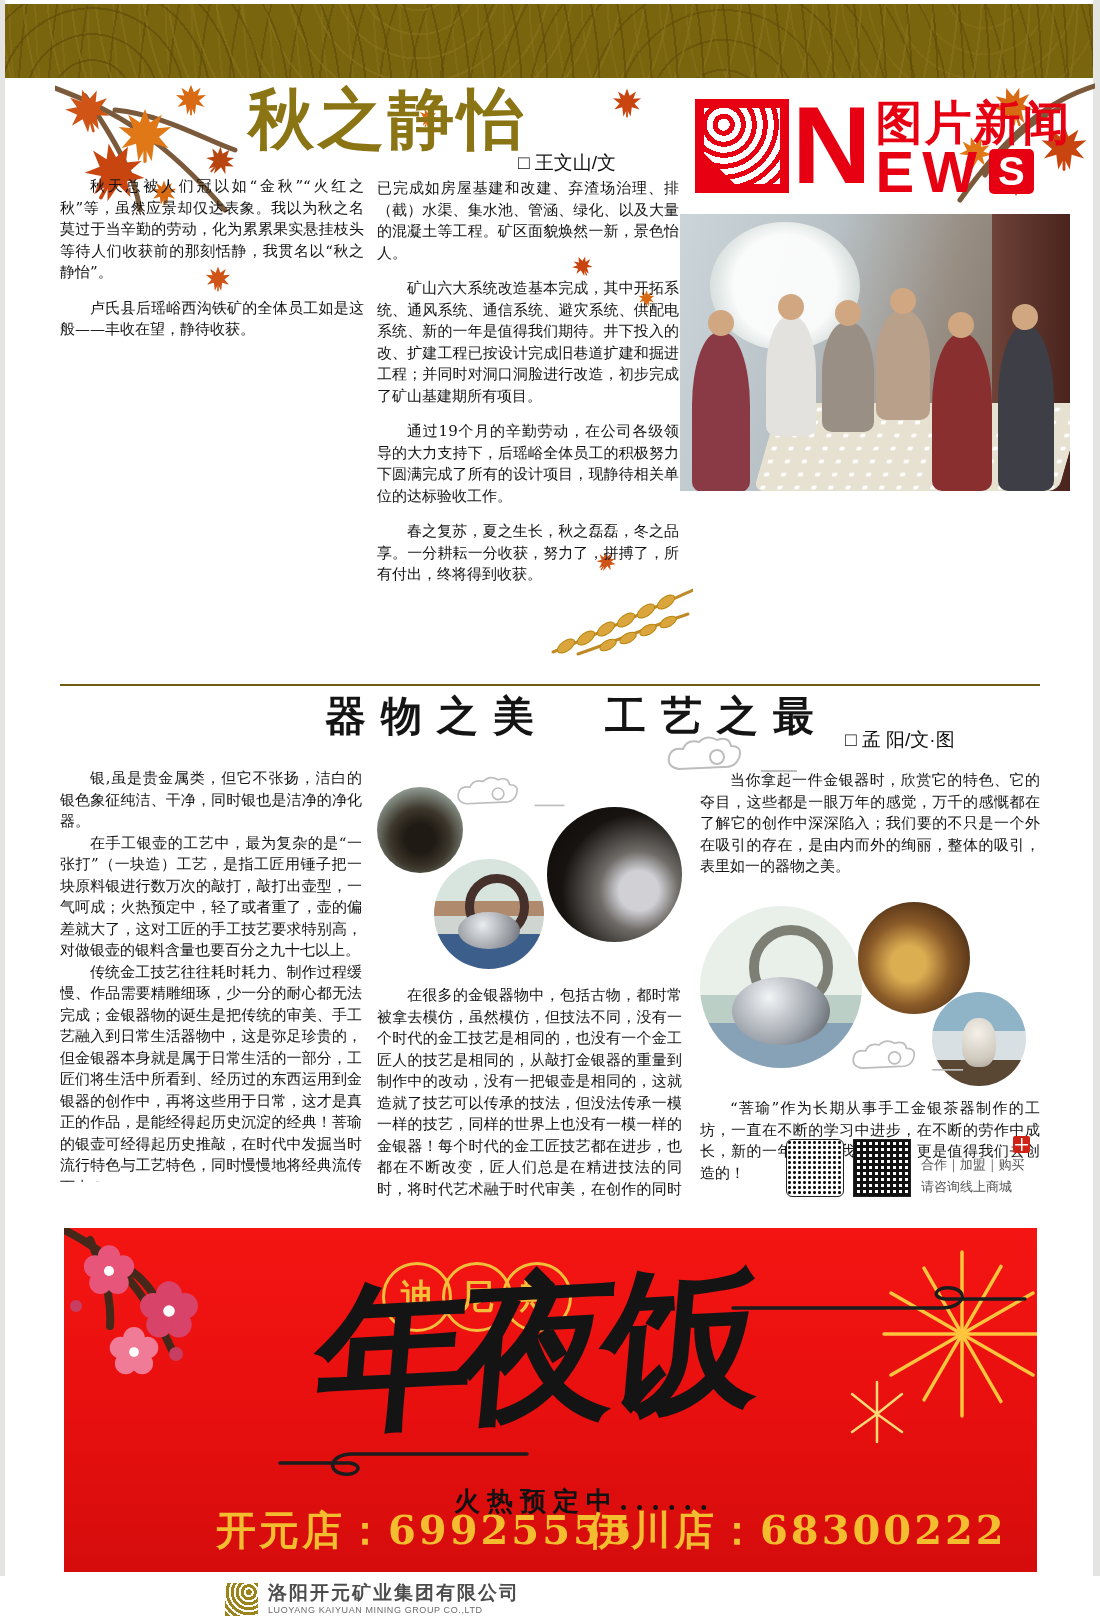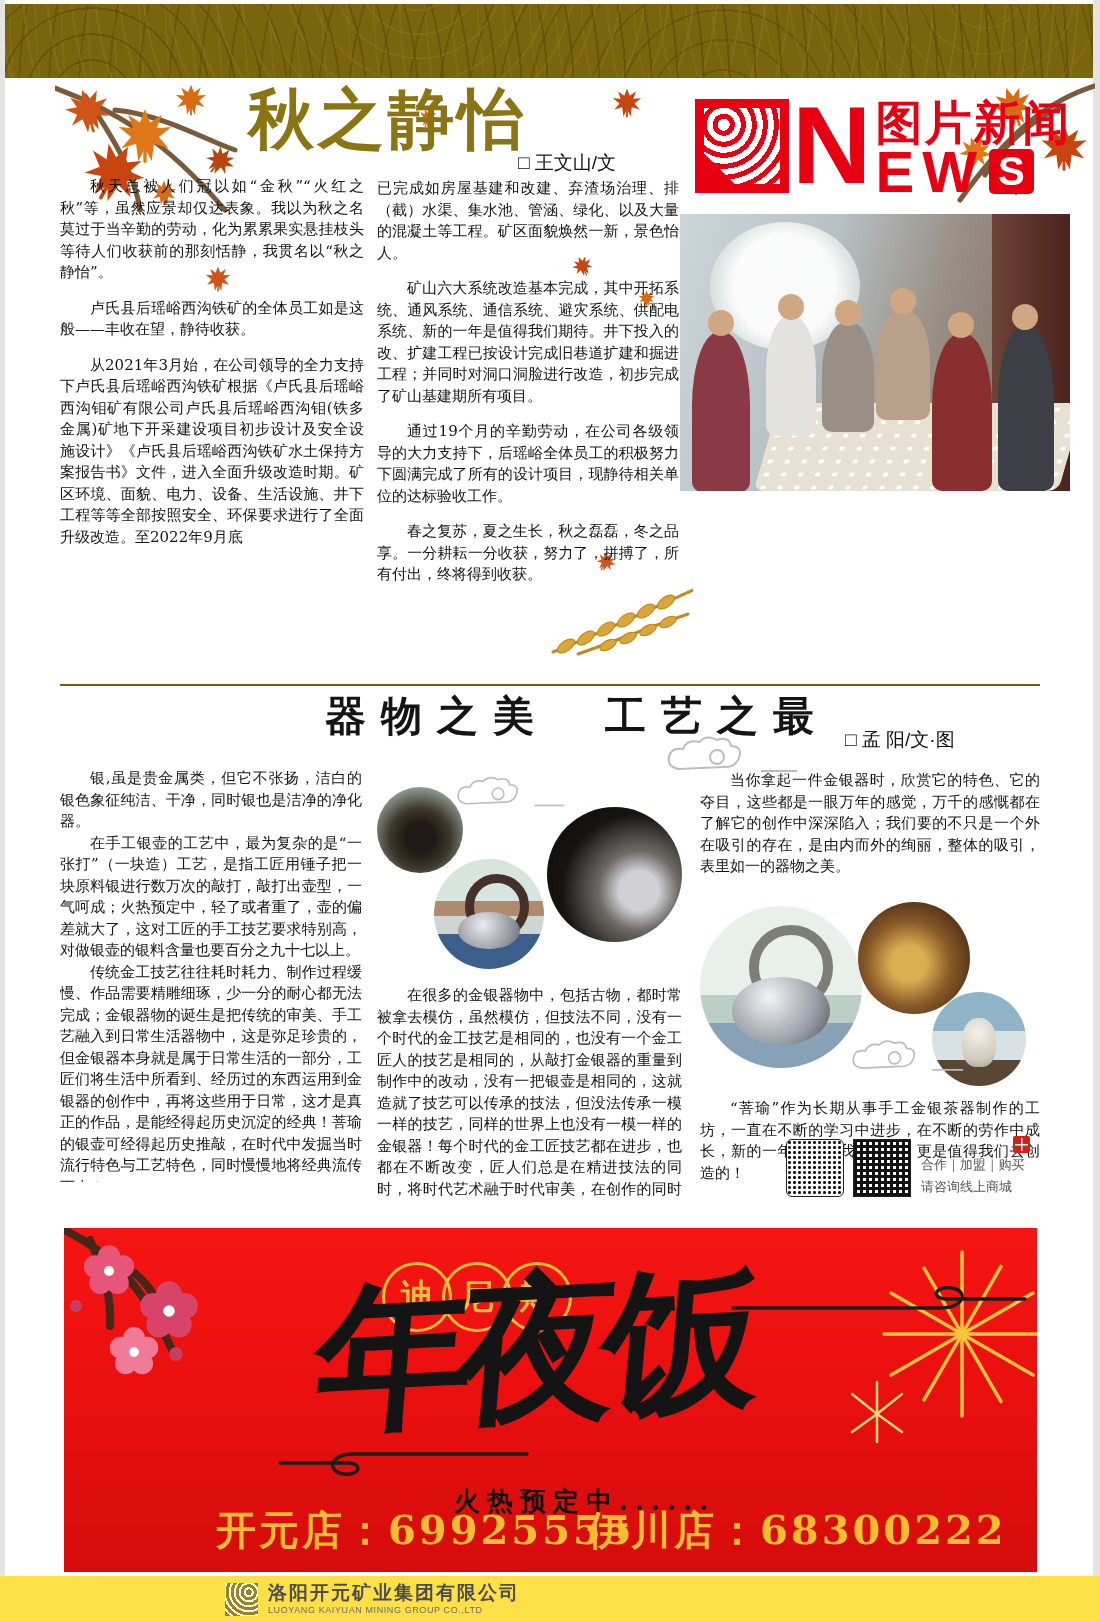--- a/index.html
+++ b/index.html
@@ -103,21 +103,21 @@
     display:flex;align-items:center;justify-content:center;font-family:"Liberation Sans",sans-serif;
     font-size:34px;font-weight:bold;color:#f2bf3a;}
   .headline{position:absolute;left:252px;top:42px;font-size:158px;font-weight:bold;color:#141414;
     letter-spacing:-14px;transform:rotate(-3deg) skewX(-8deg);line-height:1;}
   .subline{position:absolute;left:390px;top:256px;font-size:26px;font-weight:bold;color:#111;letter-spacing:7px;}
   .phones{position:absolute;left:0;bottom:14px;width:100%;font-weight:bold;color:#f2bd2e;font-size:40px;letter-spacing:3px;}
   .phone1{position:absolute;left:152px;bottom:0;}
   .phone2{position:absolute;left:524px;bottom:0;}
 
   
-  .footer{position:absolute;left:0;right:0;bottom:0;height:46px;background:#fde047;}
+  .footer{position:absolute;left:0;right:0;bottom:0;height:46px;background:#ffffff;}
   .f-logo{position:absolute;left:225px;top:7px;width:33px;height:33px;background-color:#9c841c;
     background-image:repeating-radial-gradient(circle at 72% 28%, rgba(255,255,255,0) 0 3px, #fdfdfb 3px 5px);}
   .f-text{position:absolute;left:268px;top:6px;font-family:"Liberation Sans",sans-serif;}
   .f-cn{font-size:19px;font-weight:bold;color:#4d4d4d;letter-spacing:2px;line-height:22px;}
   .f-en{font-size:9px;color:#6b6b6b;letter-spacing:.6px;line-height:12px;}
 
   .leaf{position:absolute;}
   .cloud{position:absolute;}
   svg .st{stroke:#bdbdbd;stroke-width:2;fill:none;}
 </style>
@@ -186,21 +186,20 @@
       <use href="#leaf" fill="#cf5416" transform="rotate(32 10 10)"></use>
     </svg>
 
   <div class="a2"></div>
   <div class="abs a1-title">秋之静怡</div>
   <div class="abs byline a1-byline">□ 王文山/文</div>
 
   <div class="abs bodytxt a1-col1">
     <p>秋天总被人们冠以如“金秋”“火红之秋”等，虽然应景却仅达表象。我以为秋之名莫过于当辛勤的劳动，化为累累果实悬挂枝头等待人们收获前的那刻恬静，我贯名以“秋之静怡”。</p>
     <p>卢氏县后瑶峪西沟铁矿的全体员工如是这般——丰收在望，静待收获。</p>
-    <p>从2021年3月始，在公司领导的全力支持下卢氏县后瑶峪西沟铁矿根据《卢氏县后瑶峪西沟钼矿有限公司卢氏县后瑶峪西沟钼(铁多金属)矿地下开采建设项目初步设计及安全设施设计》《卢氏县后瑶峪西沟铁矿水土保持方案报告书》文件，进入全面升级改造时期。矿区环境、面貌、电力、设备、生活设施、井下工程等等全部按照安全、环保要求进行了全面升级改造。至2022年9月底</p>
   </div>
   <div class="abs bodytxt a1-col2">
     <p class="noind">已完成如房屋基建和改建、弃渣场治理、排（截）水渠、集水池、管涵、绿化、以及大量的混凝土等工程。矿区面貌焕然一新，景色怡人。</p>
     <p>矿山六大系统改造基本完成，其中开拓系统、通风系统、通信系统、避灾系统、供配电系统、新的一年是值得我们期待。井下投入的改、扩建工程已按设计完成旧巷道扩建和掘进工程；并同时对洞口洞脸进行改造，初步完成了矿山基建期所有项目。</p>
     <p>通过19个月的辛勤劳动，在公司各级领导的大力支持下，后瑶峪全体员工的积极努力下圆满完成了所有的设计项目，现静待相关单位的达标验收工作。</p>
     <p>春之复苏，夏之生长，秋之磊磊，冬之品享。一分耕耘一分收获，努力了，拼搏了，所有付出，终将得到收获。</p>
   </div>
 
   <svg class="abs" style="left:548px;top:580px" width="145" height="80">
     <g stroke="#c08a28" stroke-width="3" fill="none" stroke-linecap="round">

